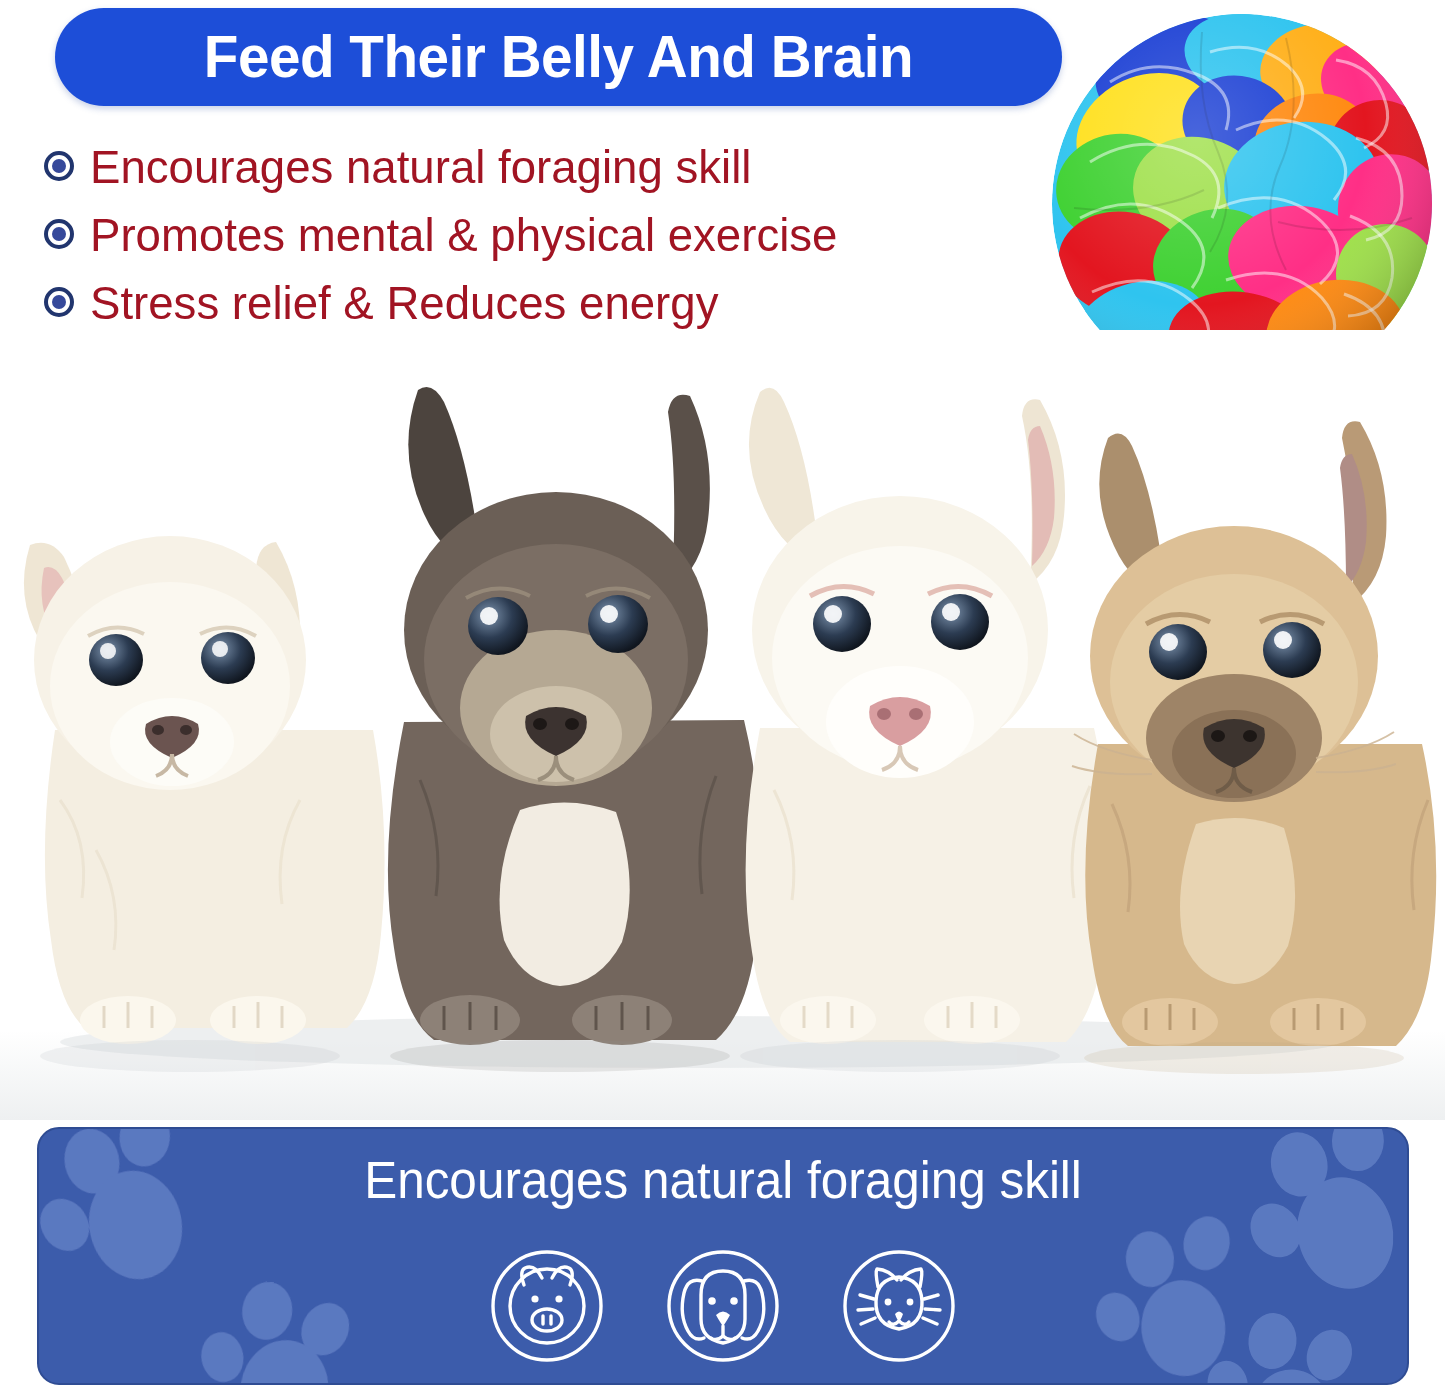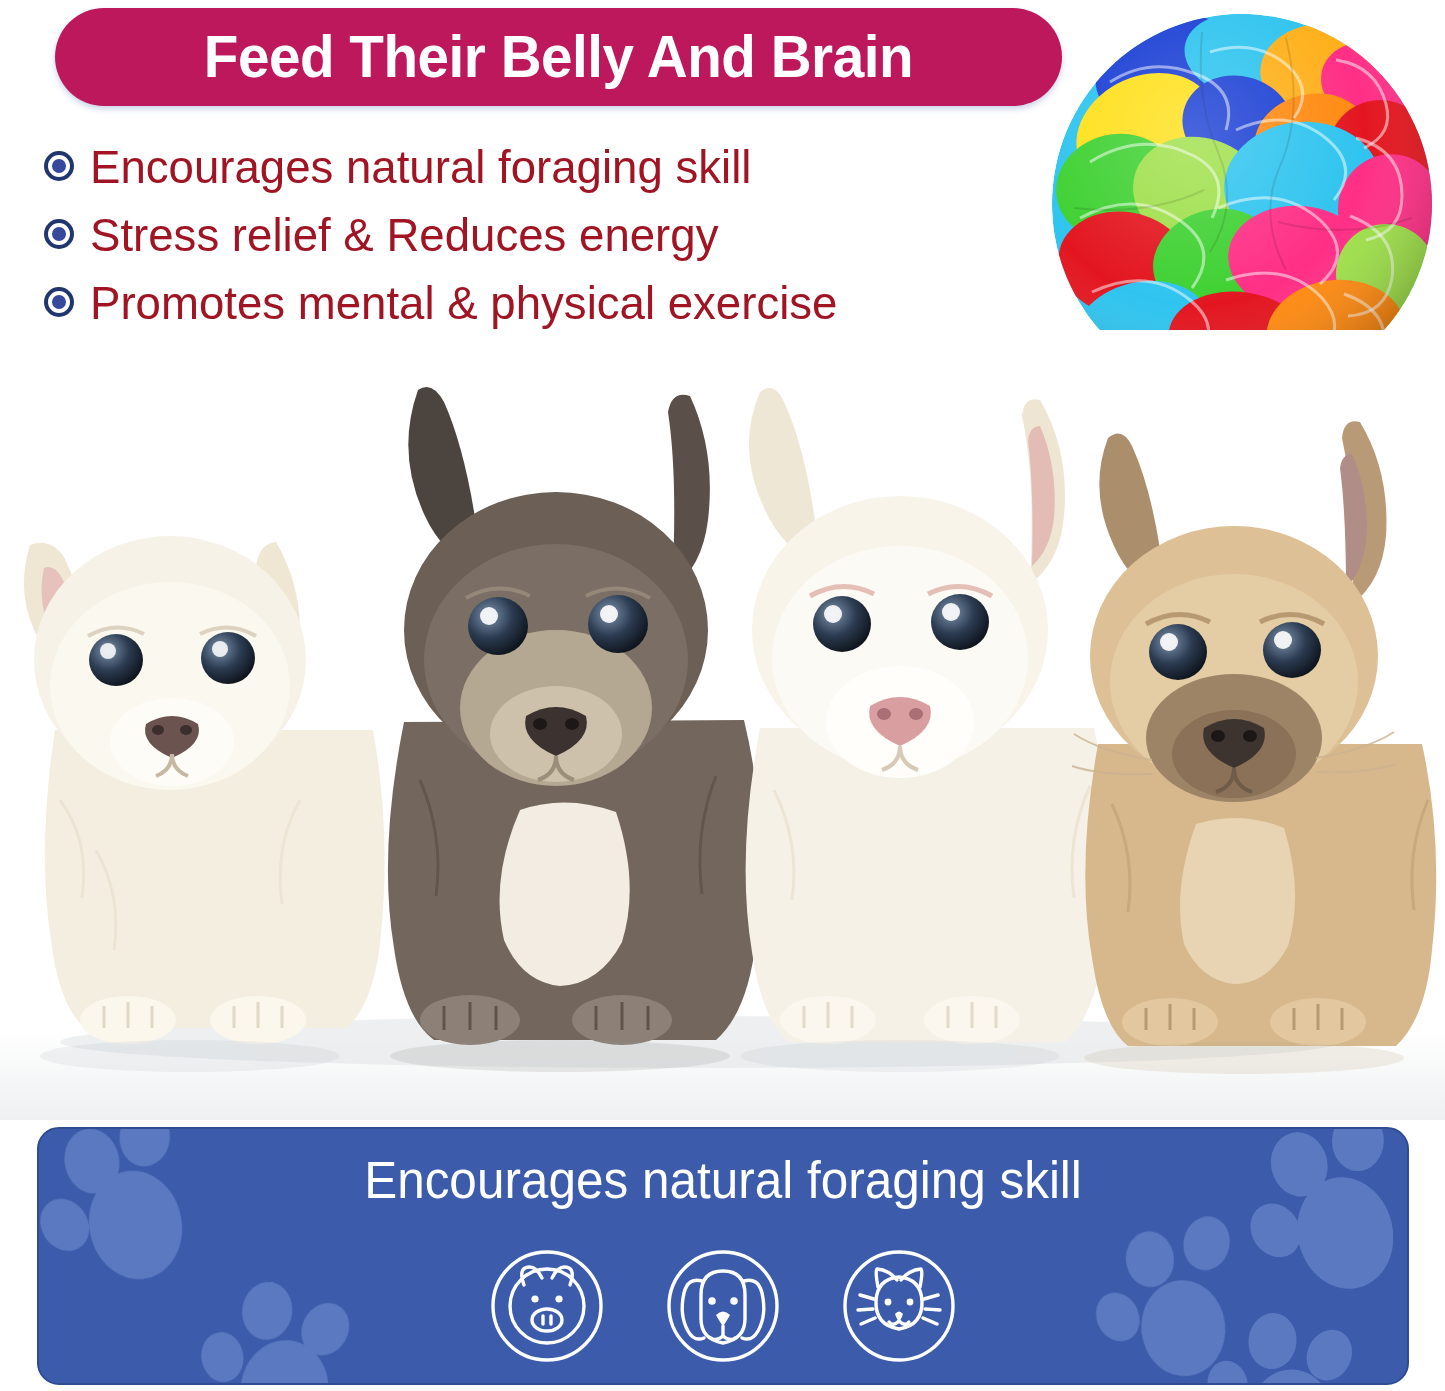--- a/index.html
+++ b/index.html
@@ -21,21 +21,21 @@
     overflow: hidden;
   }
 
   
   .header-pill {
     position: absolute;
     left: 55px;
     top: 8px;
     width: 1007px;
     height: 98px;
-    background: #be185d;
+    background: #1d4ed8;
     border-radius: 52px;
     box-shadow: 0 3px 6px rgba(60,92,171,0.28);
     display: flex;
     align-items: center;
     justify-content: center;
   }
   .header-title {
     color: #ffffff;
     font-size: 59px;
     font-weight: bold;
@@ -157,26 +157,26 @@
 
   <div class="bullets">
 
     <div class="bullet-row">
       <span class="bullet-dot"></span>
       <span class="bullet-text">Encourages natural foraging skill</span>
     </div>
 
     <div class="bullet-row">
       <span class="bullet-dot"></span>
-      <span class="bullet-text">Stress relief &amp; Reduces energy</span>
+      <span class="bullet-text">Promotes mental &amp; physical exercise</span>
     </div>
 
     <div class="bullet-row">
       <span class="bullet-dot"></span>
-      <span class="bullet-text">Promotes mental &amp; physical exercise</span>
+      <span class="bullet-text">Stress relief &amp; Reduces energy</span>
     </div>
 
   </div>
 
   <div class="snuffle-ball">
     <svg width="385" height="385" viewBox="0 0 385 385" xmlns="http://www.w3.org/2000/svg">
       <defs>
         <clipPath id="ballClip">
             <circle cx="192" cy="192" r="190"></circle>
           </clipPath>

